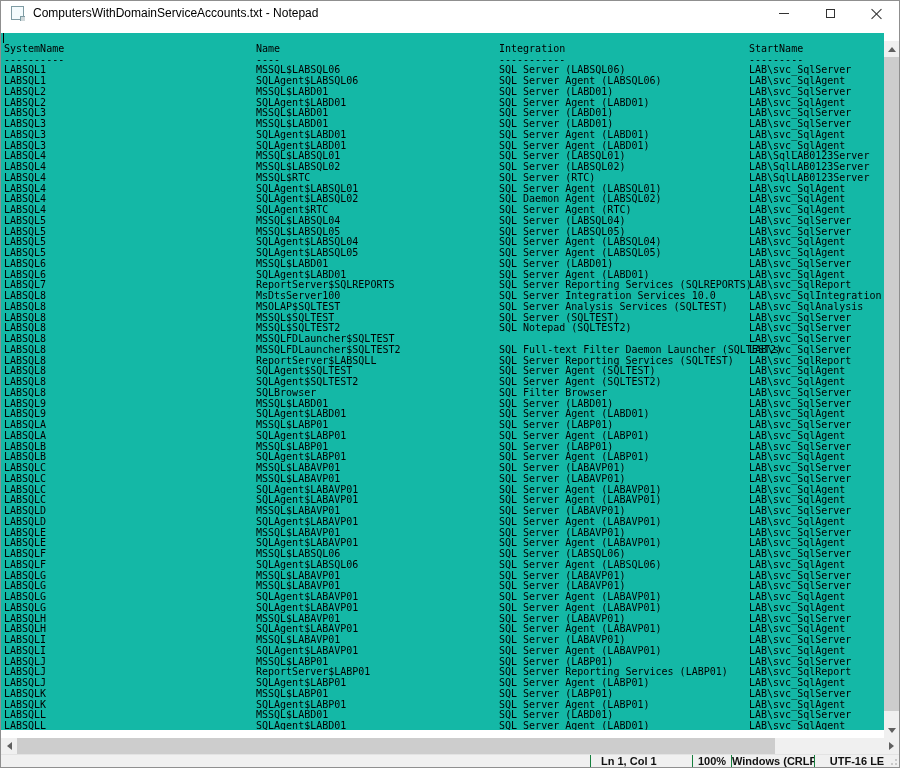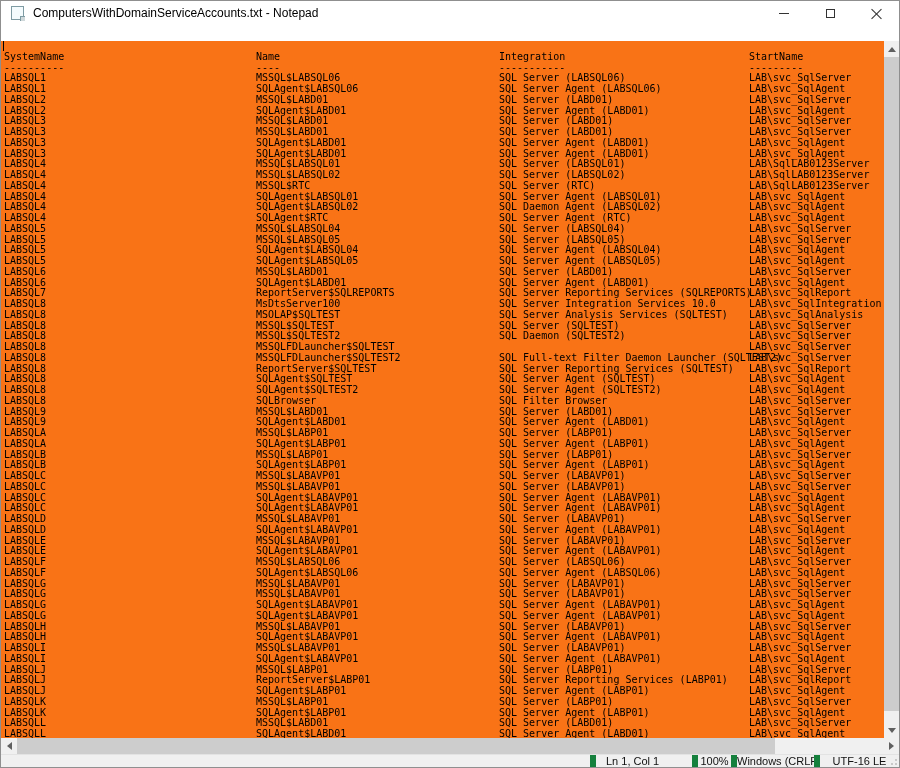--- a/index.html
+++ b/index.html
@@ -29,21 +29,21 @@
   .glyph-close::after  { transform:rotate(-45deg); }
 
   
   .menubar { position:absolute; left:0; top:24px; width:898px; height:16px; background:#ffffff;
              display:flex; align-items:center; font-size:11px; color:#000;
              border-bottom:1px solid #f0f0f0; }
   .menu-item { padding:0 7px; height:16px; line-height:16px; white-space:nowrap; }
   .menu-item u { text-decoration:underline; }
 
   
-  .textarea { position:absolute; left:0; top:40px; width:883px; height:697px; background:#f97316;
+  .textarea { position:absolute; left:0; top:32px; width:883px; height:697px; background:#14b8a6;
               overflow:hidden; cursor:text;
               font-family:"DejaVu Sans Mono","Liberation Mono",monospace;
               font-size:10px; color:#000; }
   .line { position:relative; height:10.75px; line-height:10.75px; white-space:pre; }
   .line span { position:absolute; top:0; white-space:pre; }
   .c0 { left:3px; } .c1 { left:255px; } .c2 { left:498px; } .c3 { left:748px; }
   .caret { position:absolute; left:2px; top:0px; width:1px; height:10px; background:#000; }
 
   
   .vscroll { position:absolute; right:0; top:40px; width:15px; height:697px; background:#f0f0f0; }
@@ -57,21 +57,21 @@
   .v-down  { left:0; bottom:0; width:15px; height:16px; }
   .v-thumb { position:absolute; left:0; top:16px; width:15px; height:654px; background:#cdcdcd; }
   .h-left  { left:0; top:0; width:16px; height:16px; }
   .h-right { right:0; top:0; width:16px; height:16px; }
   .h-thumb { position:absolute; left:16px; top:0; width:758px; height:16px; background:#cdcdcd; }
 
   
   .statusbar { position:absolute; left:0; top:753px; width:898px; height:13px; background:#f0f0f0;
                border-top:1px solid #e3e3e3; font-size:11px; color:#111; }
   .status-sec { position:absolute; top:0; height:13px; line-height:12px;
-                border-left:6px solid #15803d; text-align:center; overflow:hidden; white-space:nowrap; }
+                border-left:1px solid #15803d; text-align:center; overflow:hidden; white-space:nowrap;font-weight:bold; }
   .sec-ln   { left:589px; width:102px; text-align:left; padding-left:10px; }
   .sec-zoom { left:691px; width:39px; }
   .sec-eol  { left:730px; width:83px; }
   .sec-enc  { left:813px; width:85px; }
   .resize-grip { position:absolute; right:2px; bottom:2px; width:8px; height:8px; }
   .resize-grip i { position:absolute; width:2px; height:2px; background:#c9c9c9; }
   .resize-grip i:nth-child(1){ right:0; bottom:0; }
   .resize-grip i:nth-child(2){ right:4px; bottom:0; }
   .resize-grip i:nth-child(3){ right:0; bottom:4px; }
 </style>
@@ -122,24 +122,24 @@
       <div class="line"><span class="c0">LABSQL5</span><span class="c1">MSSQL$LABSQL04</span><span class="c2">SQL Server (LABSQL04)</span><span class="c3">LAB\svc_SqlServer</span></div>
       <div class="line"><span class="c0">LABSQL5</span><span class="c1">MSSQL$LABSQL05</span><span class="c2">SQL Server (LABSQL05)</span><span class="c3">LAB\svc_SqlServer</span></div>
       <div class="line"><span class="c0">LABSQL5</span><span class="c1">SQLAgent$LABSQL04</span><span class="c2">SQL Server Agent (LABSQL04)</span><span class="c3">LAB\svc_SqlAgent</span></div>
       <div class="line"><span class="c0">LABSQL5</span><span class="c1">SQLAgent$LABSQL05</span><span class="c2">SQL Server Agent (LABSQL05)</span><span class="c3">LAB\svc_SqlAgent</span></div>
       <div class="line"><span class="c0">LABSQL6</span><span class="c1">MSSQL$LABD01</span><span class="c2">SQL Server (LABD01)</span><span class="c3">LAB\svc_SqlServer</span></div>
       <div class="line"><span class="c0">LABSQL6</span><span class="c1">SQLAgent$LABD01</span><span class="c2">SQL Server Agent (LABD01)</span><span class="c3">LAB\svc_SqlAgent</span></div>
       <div class="line"><span class="c0">LABSQL7</span><span class="c1">ReportServer$SQLREPORTS</span><span class="c2">SQL Server Reporting Services (SQLREPORTS)</span><span class="c3">LAB\svc_SqlReport</span></div>
       <div class="line"><span class="c0">LABSQL8</span><span class="c1">MsDtsServer100</span><span class="c2">SQL Server Integration Services 10.0</span><span class="c3">LAB\svc_SqlIntegration</span></div>
       <div class="line"><span class="c0">LABSQL8</span><span class="c1">MSOLAP$SQLTEST</span><span class="c2">SQL Server Analysis Services (SQLTEST)</span><span class="c3">LAB\svc_SqlAnalysis</span></div>
       <div class="line"><span class="c0">LABSQL8</span><span class="c1">MSSQL$SQLTEST</span><span class="c2">SQL Server (SQLTEST)</span><span class="c3">LAB\svc_SqlServer</span></div>
-      <div class="line"><span class="c0">LABSQL8</span><span class="c1">MSSQL$SQLTEST2</span><span class="c2">SQL Daemon (SQLTEST2)</span><span class="c3">LAB\svc_SqlServer</span></div>
+      <div class="line"><span class="c0">LABSQL8</span><span class="c1">MSSQL$SQLTEST2</span><span class="c2">SQL Notepad (SQLTEST2)</span><span class="c3">LAB\svc_SqlServer</span></div>
       <div class="line"><span class="c0">LABSQL8</span><span class="c1">MSSQLFDLauncher$SQLTEST</span><span class="c3">LAB\svc_SqlServer</span></div>
       <div class="line"><span class="c0">LABSQL8</span><span class="c1">MSSQLFDLauncher$SQLTEST2</span><span class="c2">SQL Full-text Filter Daemon Launcher (SQLTEST2)</span><span class="c3">LAB\svc_SqlServer</span></div>
-      <div class="line"><span class="c0">LABSQL8</span><span class="c1">ReportServer$SQLTEST</span><span class="c2">SQL Server Reporting Services (SQLTEST)</span><span class="c3">LAB\svc_SqlReport</span></div>
+      <div class="line"><span class="c0">LABSQL8</span><span class="c1">ReportServer$LABSQLL</span><span class="c2">SQL Server Reporting Services (SQLTEST)</span><span class="c3">LAB\svc_SqlReport</span></div>
       <div class="line"><span class="c0">LABSQL8</span><span class="c1">SQLAgent$SQLTEST</span><span class="c2">SQL Server Agent (SQLTEST)</span><span class="c3">LAB\svc_SqlAgent</span></div>
       <div class="line"><span class="c0">LABSQL8</span><span class="c1">SQLAgent$SQLTEST2</span><span class="c2">SQL Server Agent (SQLTEST2)</span><span class="c3">LAB\svc_SqlAgent</span></div>
       <div class="line"><span class="c0">LABSQL8</span><span class="c1">SQLBrowser</span><span class="c2">SQL Filter Browser</span><span class="c3">LAB\svc_SqlServer</span></div>
       <div class="line"><span class="c0">LABSQL9</span><span class="c1">MSSQL$LABD01</span><span class="c2">SQL Server (LABD01)</span><span class="c3">LAB\svc_SqlServer</span></div>
       <div class="line"><span class="c0">LABSQL9</span><span class="c1">SQLAgent$LABD01</span><span class="c2">SQL Server Agent (LABD01)</span><span class="c3">LAB\svc_SqlAgent</span></div>
       <div class="line"><span class="c0">LABSQLA</span><span class="c1">MSSQL$LABP01</span><span class="c2">SQL Server (LABP01)</span><span class="c3">LAB\svc_SqlServer</span></div>
       <div class="line"><span class="c0">LABSQLA</span><span class="c1">SQLAgent$LABP01</span><span class="c2">SQL Server Agent (LABP01)</span><span class="c3">LAB\svc_SqlAgent</span></div>
       <div class="line"><span class="c0">LABSQLB</span><span class="c1">MSSQL$LABP01</span><span class="c2">SQL Server (LABP01)</span><span class="c3">LAB\svc_SqlServer</span></div>
       <div class="line"><span class="c0">LABSQLB</span><span class="c1">SQLAgent$LABP01</span><span class="c2">SQL Server Agent (LABP01)</span><span class="c3">LAB\svc_SqlAgent</span></div>
       <div class="line"><span class="c0">LABSQLC</span><span class="c1">MSSQL$LABAVP01</span><span class="c2">SQL Server (LABAVP01)</span><span class="c3">LAB\svc_SqlServer</span></div>

